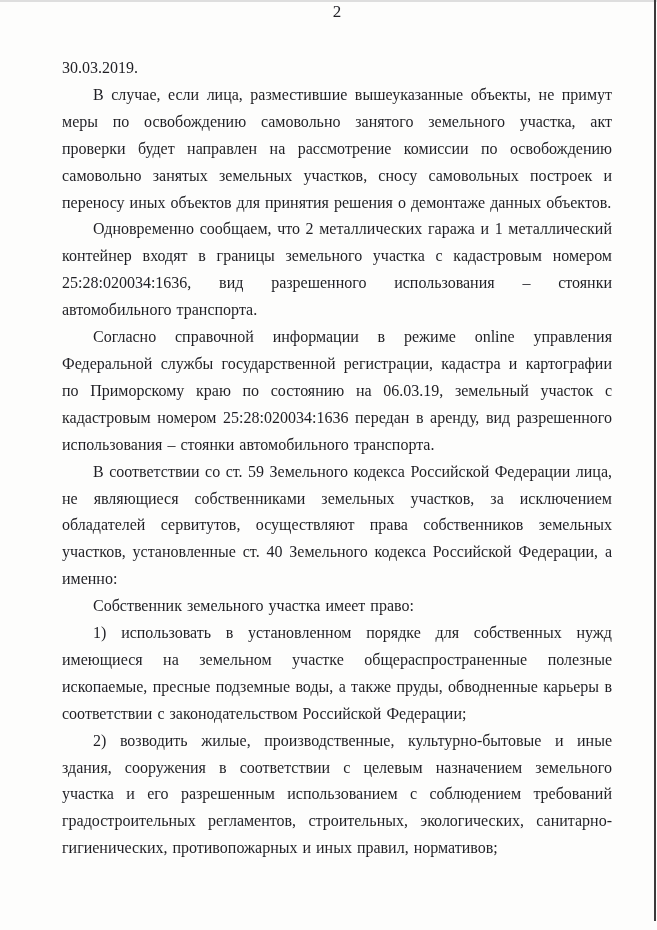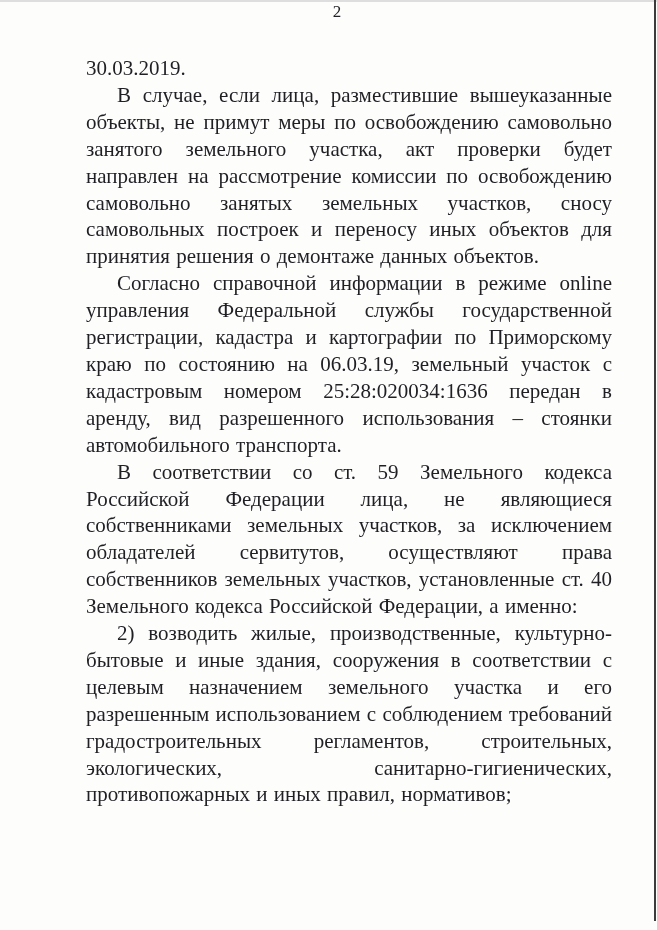--- a/index.html
+++ b/index.html
@@ -43,40 +43,42 @@
     font-size: 17px;
     line-height: 20px;
   }
   .content {
     position: absolute;
     top: 55px;
     left: 62px;
     right: 45px;
   }
   .content p {
-    font-size: 21px;
+    font-size: 16px;
     line-height: 26.9px;
     text-align: justify;
     text-indent: 31px;
     word-spacing: 1px;
-    margin-left: 24px;
   }
   .content p.date-line {
     text-indent: 0;
   }
 </style>
 </head>
 <body>
 
 <div class="page">
   <div class="edge-top"></div>
   <div class="edge-right"></div>
 
   <div class="page-number">2</div>
 
   <div class="content">
     <p class="date-line">30.03.2019.</p>
     <p>В случае, если лица, разместившие вышеуказанные объекты, не примут меры по освобождению самовольно занятого земельного участка, акт проверки будет направлен на рассмотрение комиссии по освобождению самовольно занятых земельных участков, сносу самовольных построек и переносу иных объектов для принятия решения о демонтаже данных объектов.</p>
+    <p>Одновременно сообщаем, что 2 металлических гаража и 1 металлический контейнер входят в границы земельного участка с кадастровым номером 25:28:020034:1636, вид разрешенного использования – стоянки автомобильного транспорта.</p>
     <p>Согласно справочной информации в режиме online управления Федеральной службы государственной регистрации, кадастра и картографии по Приморскому краю по состоянию на 06.03.19, земельный участок с кадастровым номером 25:28:020034:1636  передан в аренду, вид разрешенного использования – стоянки автомобильного транспорта.</p>
     <p>В соответствии со ст. 59 Земельного кодекса Российской Федерации лица, не являющиеся собственниками земельных участков, за исключением обладателей сервитутов, осуществляют права собственников земельных участков, установленные ст. 40 Земельного кодекса Российской Федерации, а именно:</p>
+    <p>Собственник земельного участка имеет право:</p>
+    <p>1) использовать в установленном порядке для собственных нужд имеющиеся на земельном участке общераспространенные полезные ископаемые, пресные подземные воды, а также пруды, обводненные карьеры в соответствии с законодательством Российской Федерации;</p>
     <p>2) возводить жилые, производственные, культурно-бытовые и иные здания, сооружения в соответствии с целевым назначением земельного участка и его разрешенным использованием с соблюдением требований градостроительных регламентов, строительных, экологических, санитарно-гигиенических, противопожарных и иных правил, нормативов;</p>
   </div>
 </div>
 
 </body></html>

